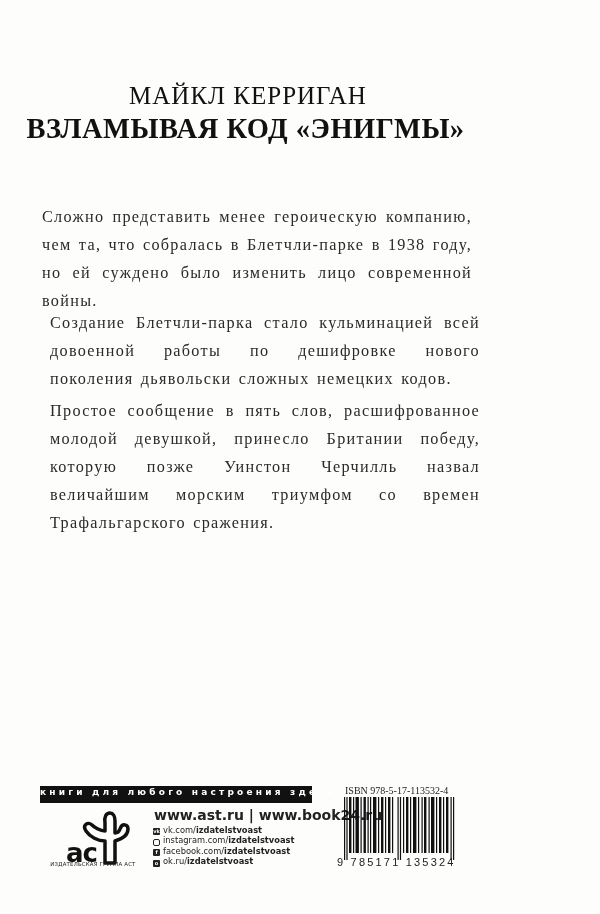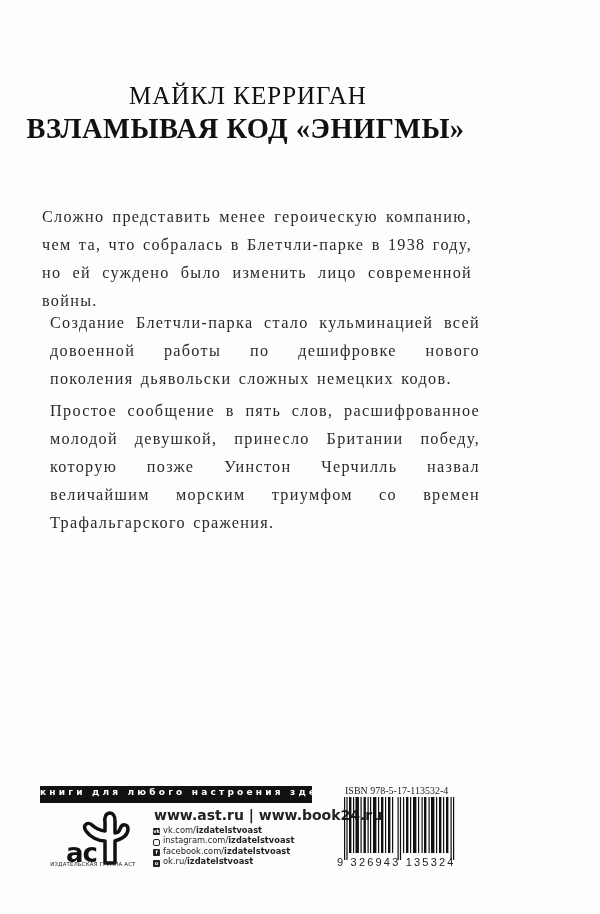--- a/index.html
+++ b/index.html
@@ -100,15 +100,15 @@
       <rect x="84.5" y="0" width="1.2" height="56"></rect>
       <rect x="87" y="0" width="3.4" height="56"></rect>
       <rect x="92" y="0" width="1.2" height="56"></rect>
       <rect x="95" y="0" width="2.4" height="56"></rect>
       <rect x="99" y="0" width="1.2" height="56"></rect>
       <rect x="102" y="0" width="2.4" height="56"></rect>
       <rect x="106.5" y="0" width="1.2" height="63"></rect>
       <rect x="109" y="0" width="1.2" height="63"></rect>
     </g>
   </svg>
-  <div class="barcode-num">9 326943 135324</div>
+  <div class="barcode-num">9 785171 135324</div>
 
 </div>
 
 </body></html>

